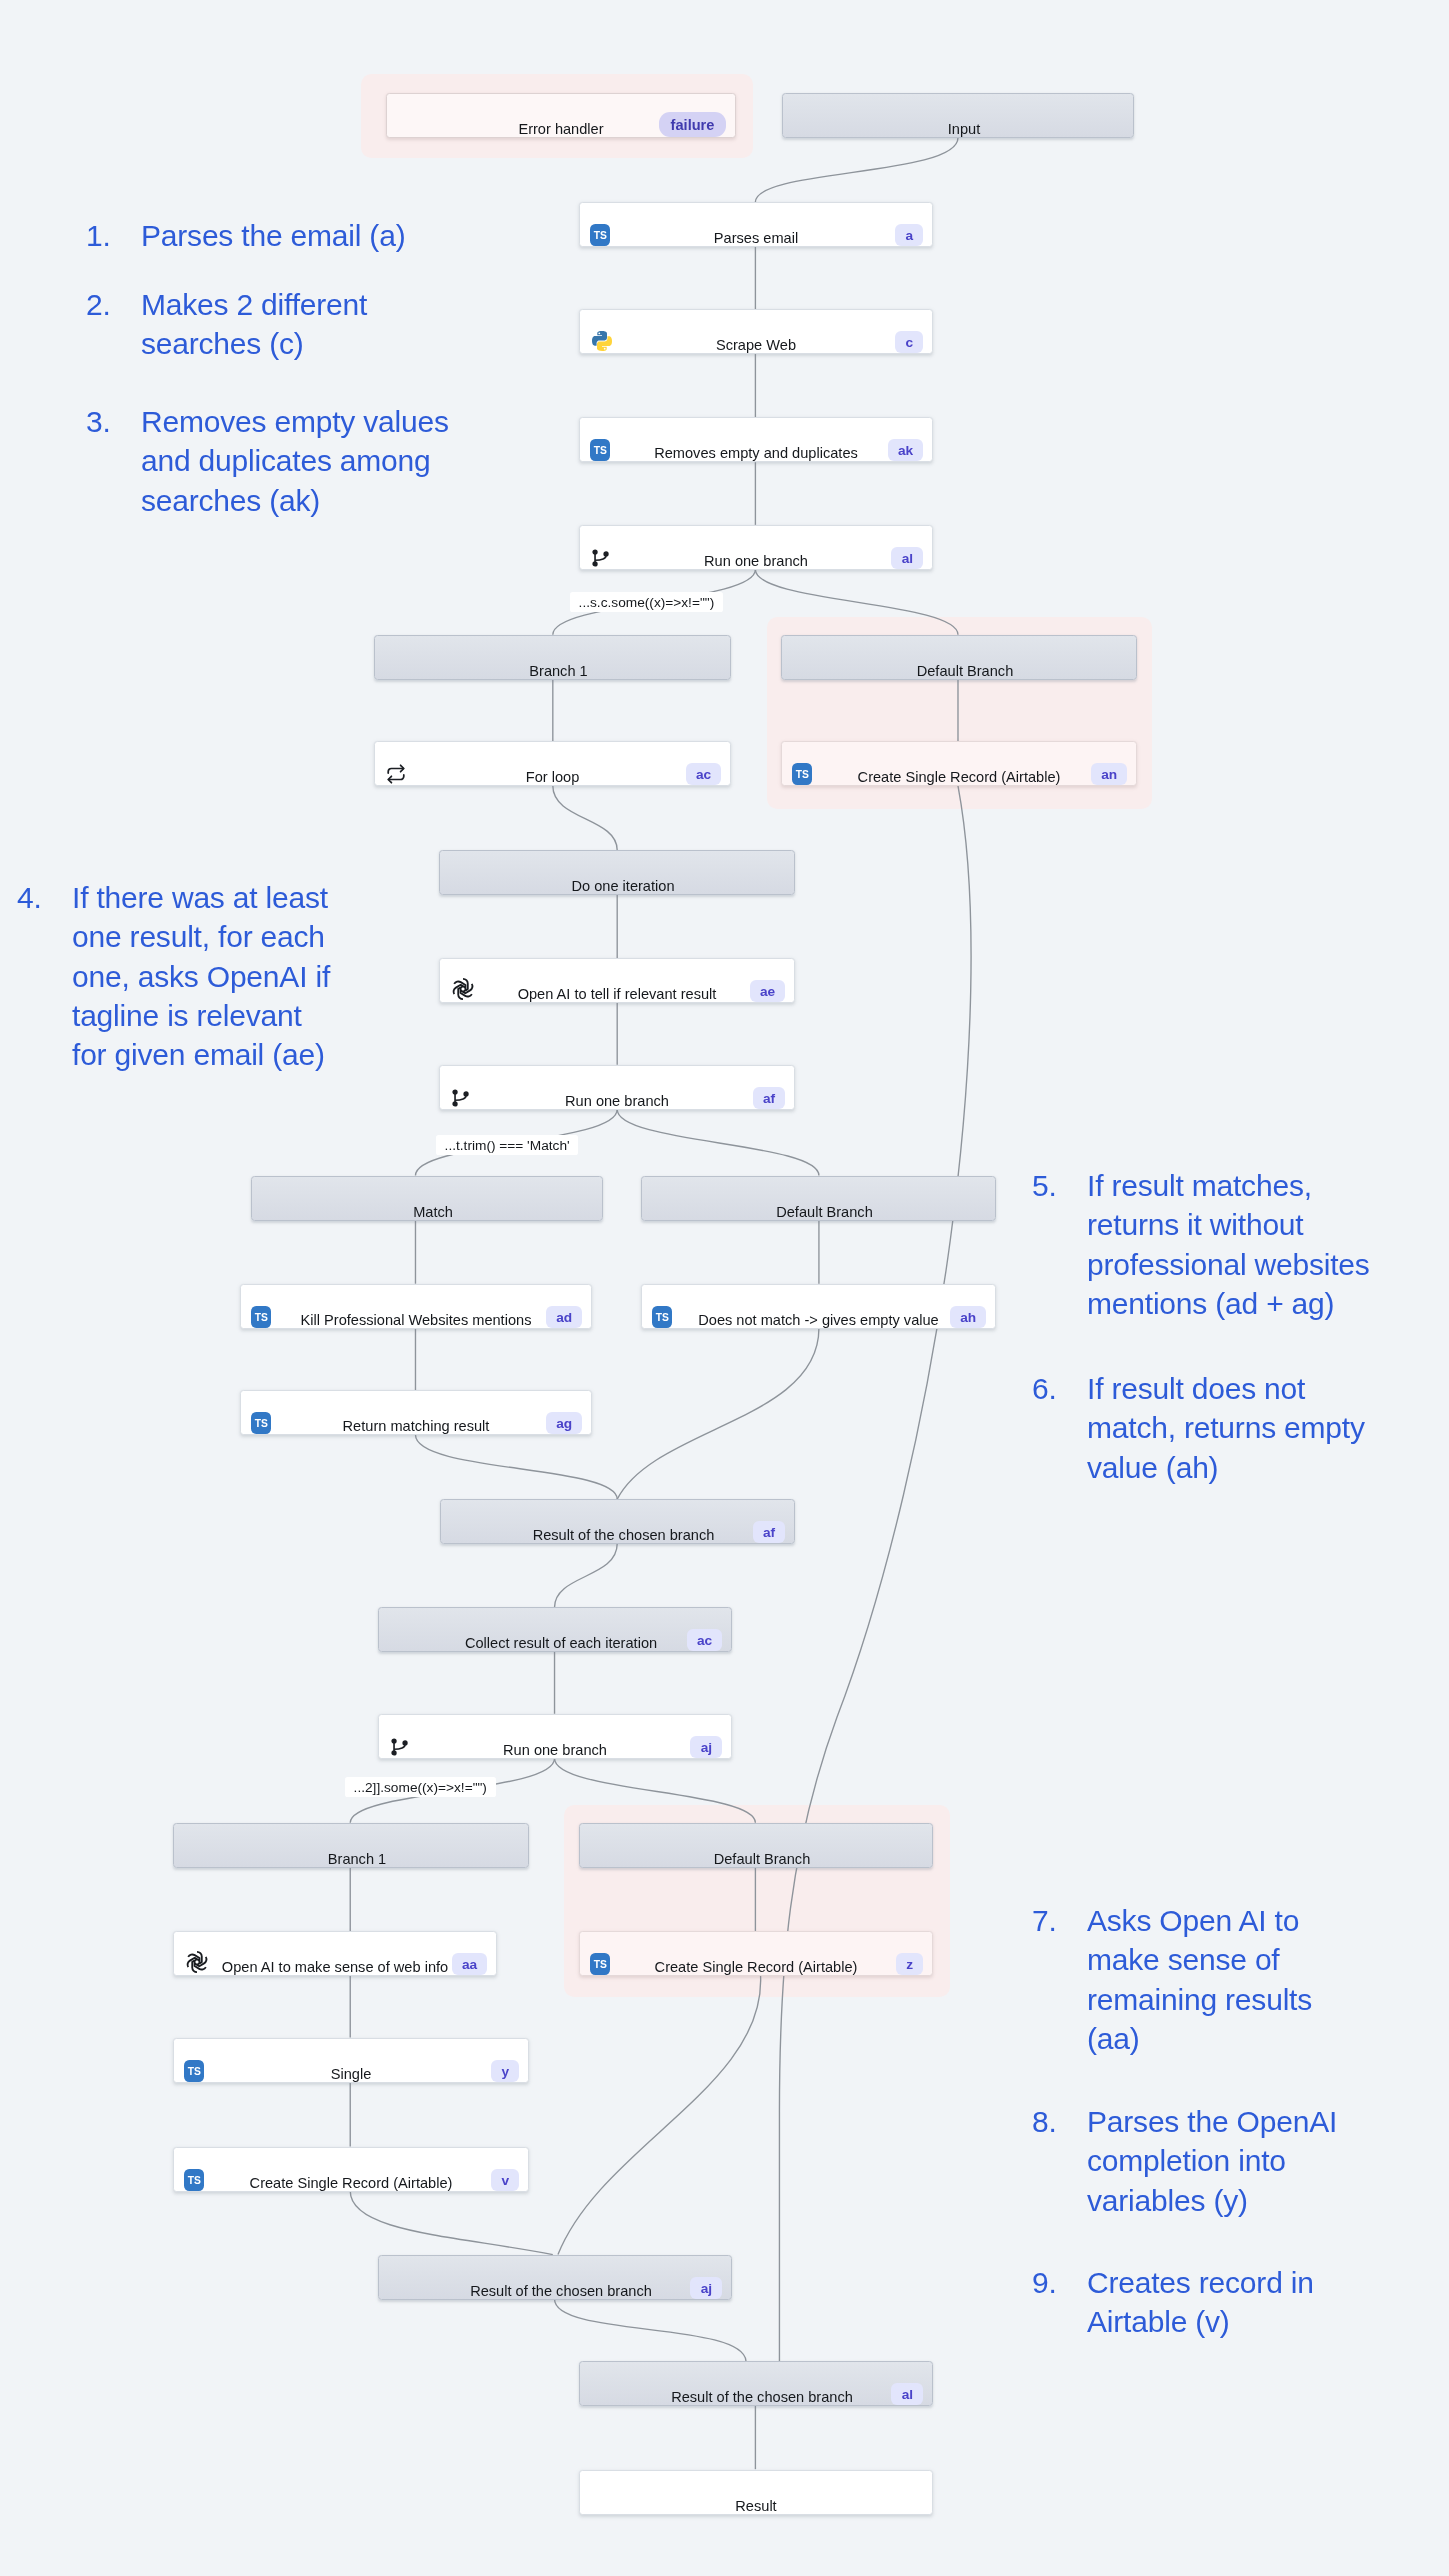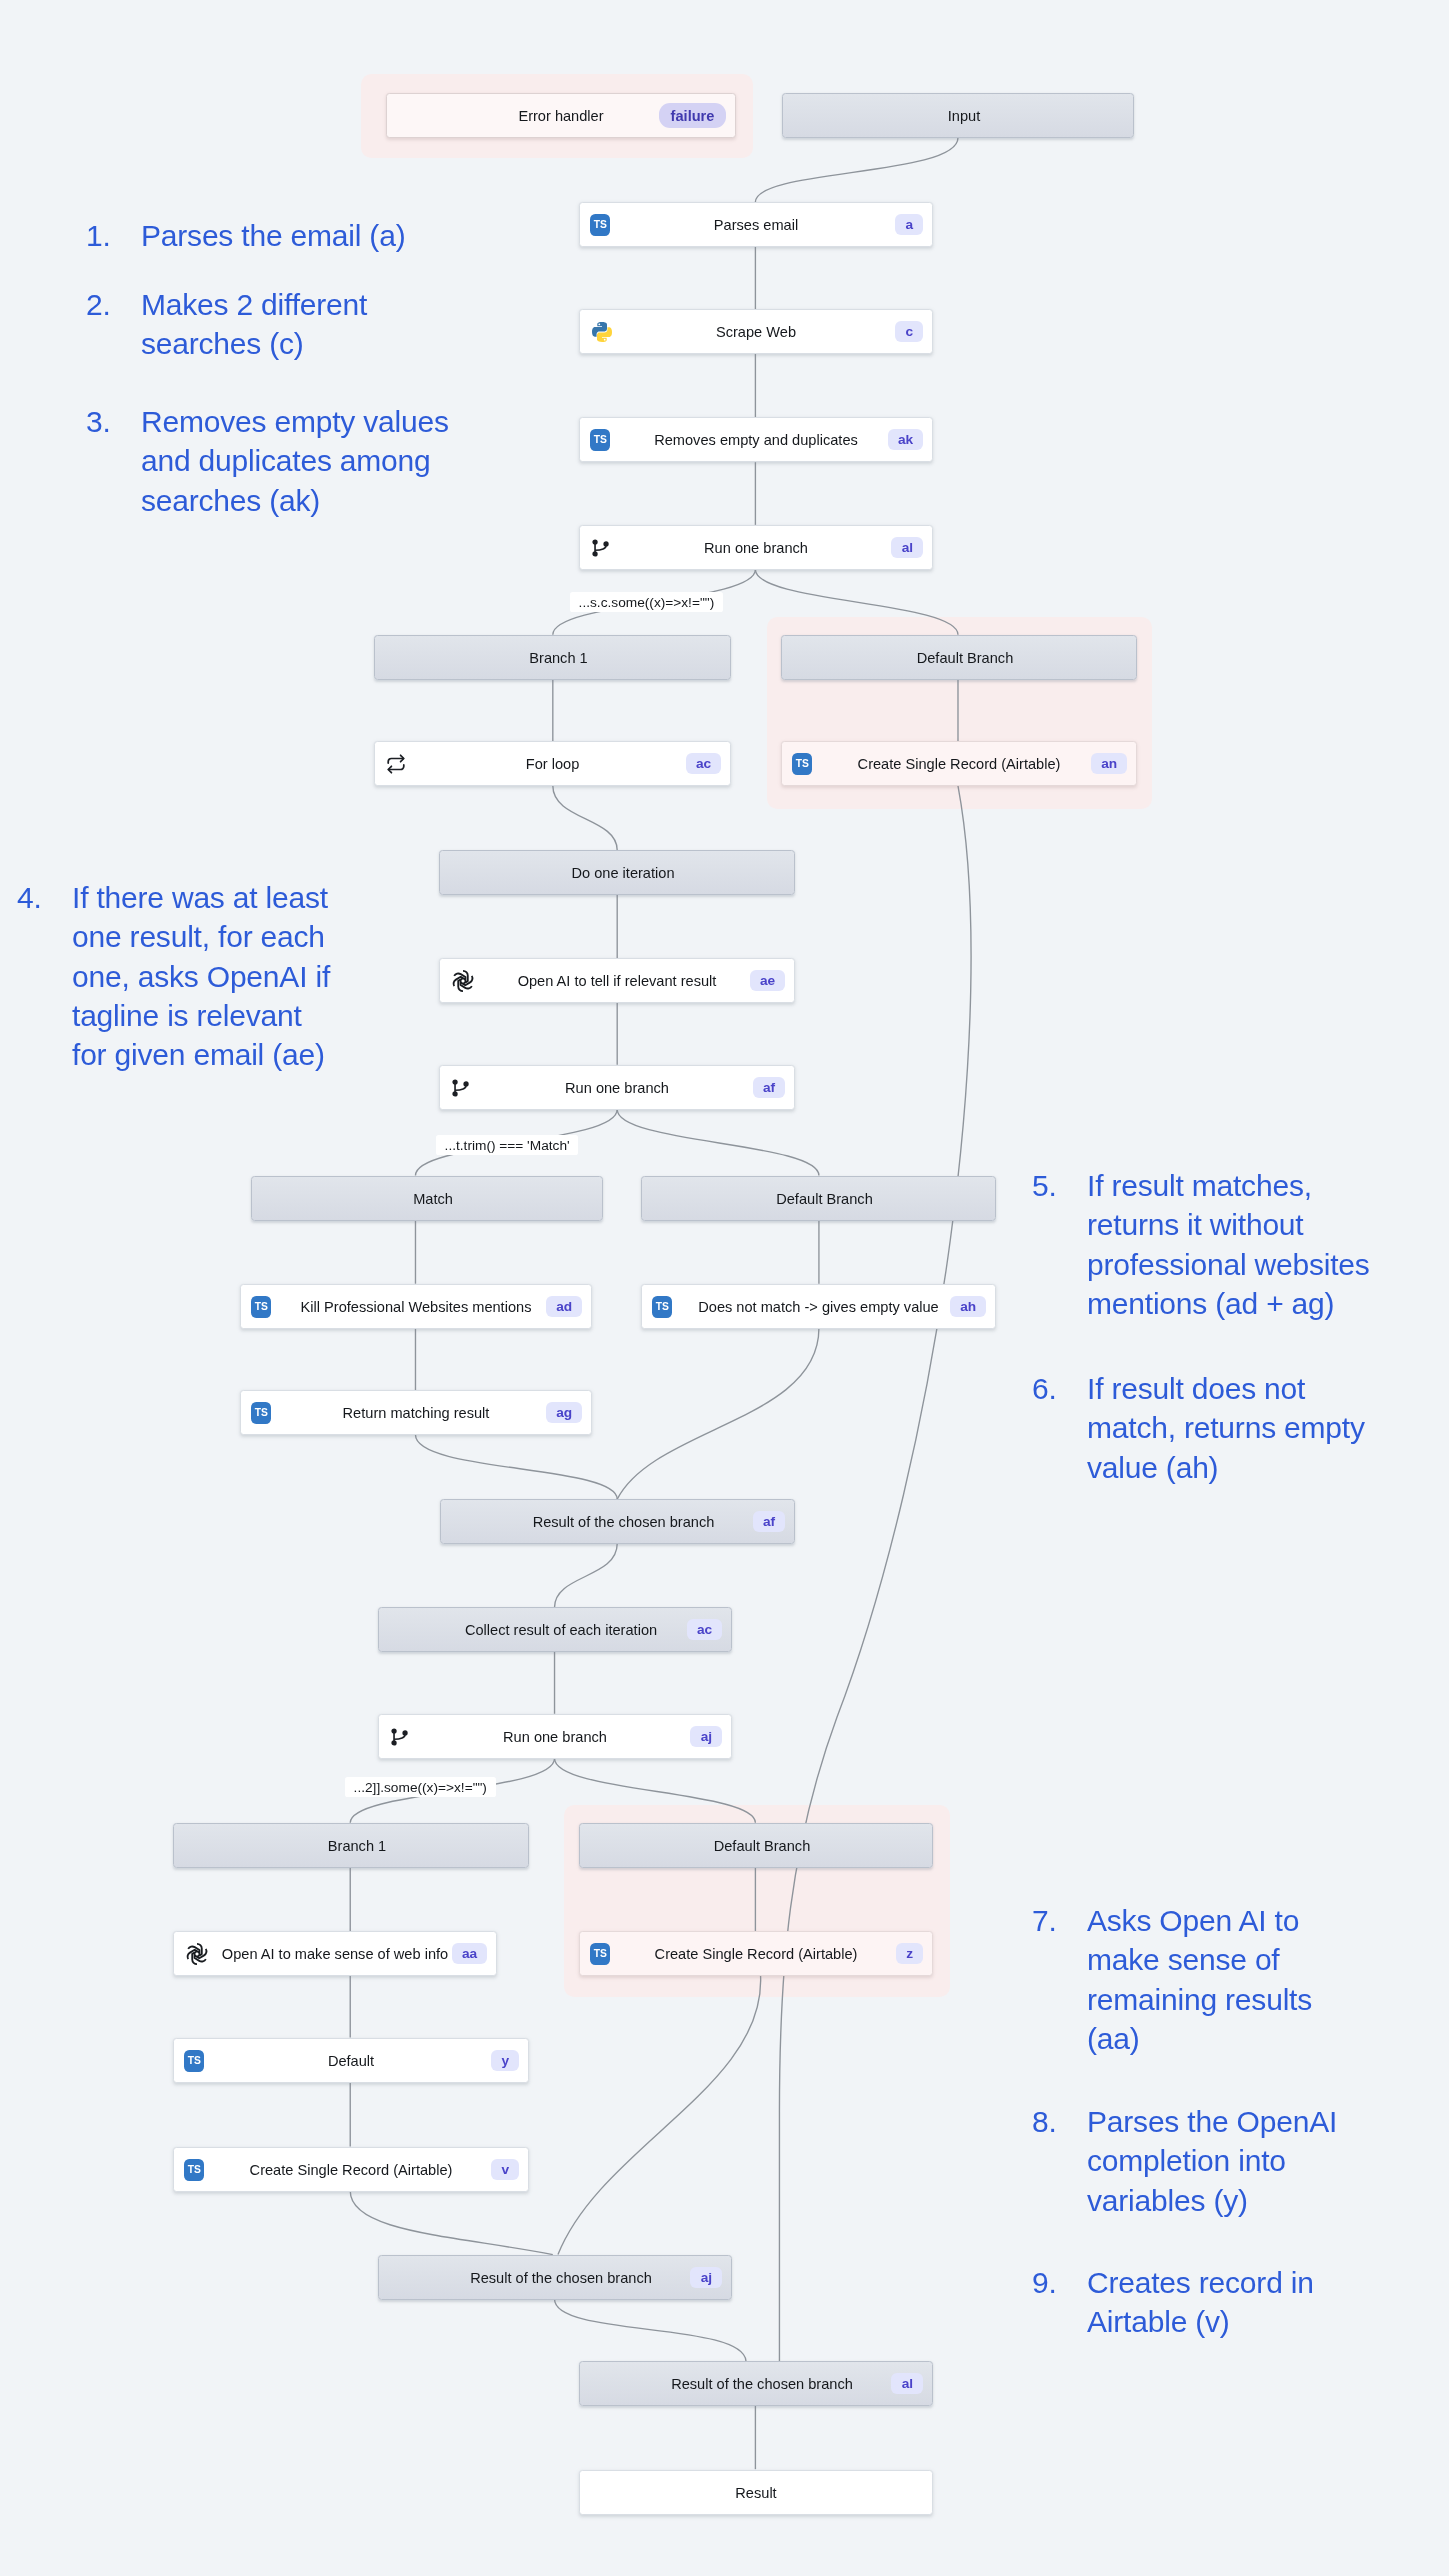--- a/index.html
+++ b/index.html
@@ -1,21 +1,21 @@
 <!DOCTYPE html>
 <html style="font-size:13.7px"><head>
 <meta charset="utf-8">
 <style>
   html,body{margin:0;padding:0;background:#f1f4f7;}
   #canvas{position:relative;width:1449px;height:2576px;background:#f1f4f7;overflow:hidden;
           font-family:"Liberation Sans","DejaVu Sans",sans-serif;}
   #edges{position:absolute;left:0;top:0;pointer-events:none;}
   #edges path{fill:none;stroke:#8e949b;stroke-width:1.6;}
   .halo{position:absolute;background:#f9eded;border-radius:10.3px;}
-  .node{position:absolute;height:45px;display:flex;align-items:center;justify-content:center;
+  .node{position:absolute;height:45px;display:flex;align-items:flex-end;justify-content:center;
         border-radius:3.4px;font-size:14.6px;color:#15181c;box-sizing:border-box;}
   .white{background:#ffffff;border:0.9px solid #d9dee4;box-shadow:0 1.7px 3.4px rgba(125,135,148,.28);}
   .header{background:linear-gradient(180deg,#e1e5eb,#d6dae3);border:0.9px solid #bac1cc;
           box-shadow:0 1.7px 2.6px rgba(125,135,148,.30);padding-left:12px;}
   .pinknode{background:#fdf4f4;border:0.9px solid #e5d9d9;box-shadow:0 1.7px 3.4px rgba(148,125,125,.22);}
   .errornode{background:#fdf7f7;border:0.9px solid #ddd2d2;box-shadow:0 1.7px 3.4px rgba(148,125,125,.22);}
   .node .label{position:relative;}
   .icon{position:absolute;left:10.3px;display:flex;align-items:center;justify-content:center;}
   .ts-ic{width:20px;height:22px;border-radius:5.2px;background:#3178c6;color:#fff;
          font-weight:bold;font-size:10.3px;display:flex;align-items:center;justify-content:center;}
@@ -271,21 +271,21 @@
   </div>
 
   <div class="node pinknode" id="n24">
     <span class="icon ts-ic">TS</span>
     <span class="label">Create Single Record (Airtable)</span>
     <span class="badge">z</span>
   </div>
 
   <div class="node white" id="n25">
     <span class="icon ts-ic">TS</span>
-    <span class="label">Default</span>
+    <span class="label">Single</span>
     <span class="badge">y</span>
   </div>
 
   <div class="node white" id="n26">
     <span class="icon ts-ic">TS</span>
     <span class="label">Create Single Record (Airtable)</span>
     <span class="badge">v</span>
   </div>
 
   <div class="node header" id="n27">

